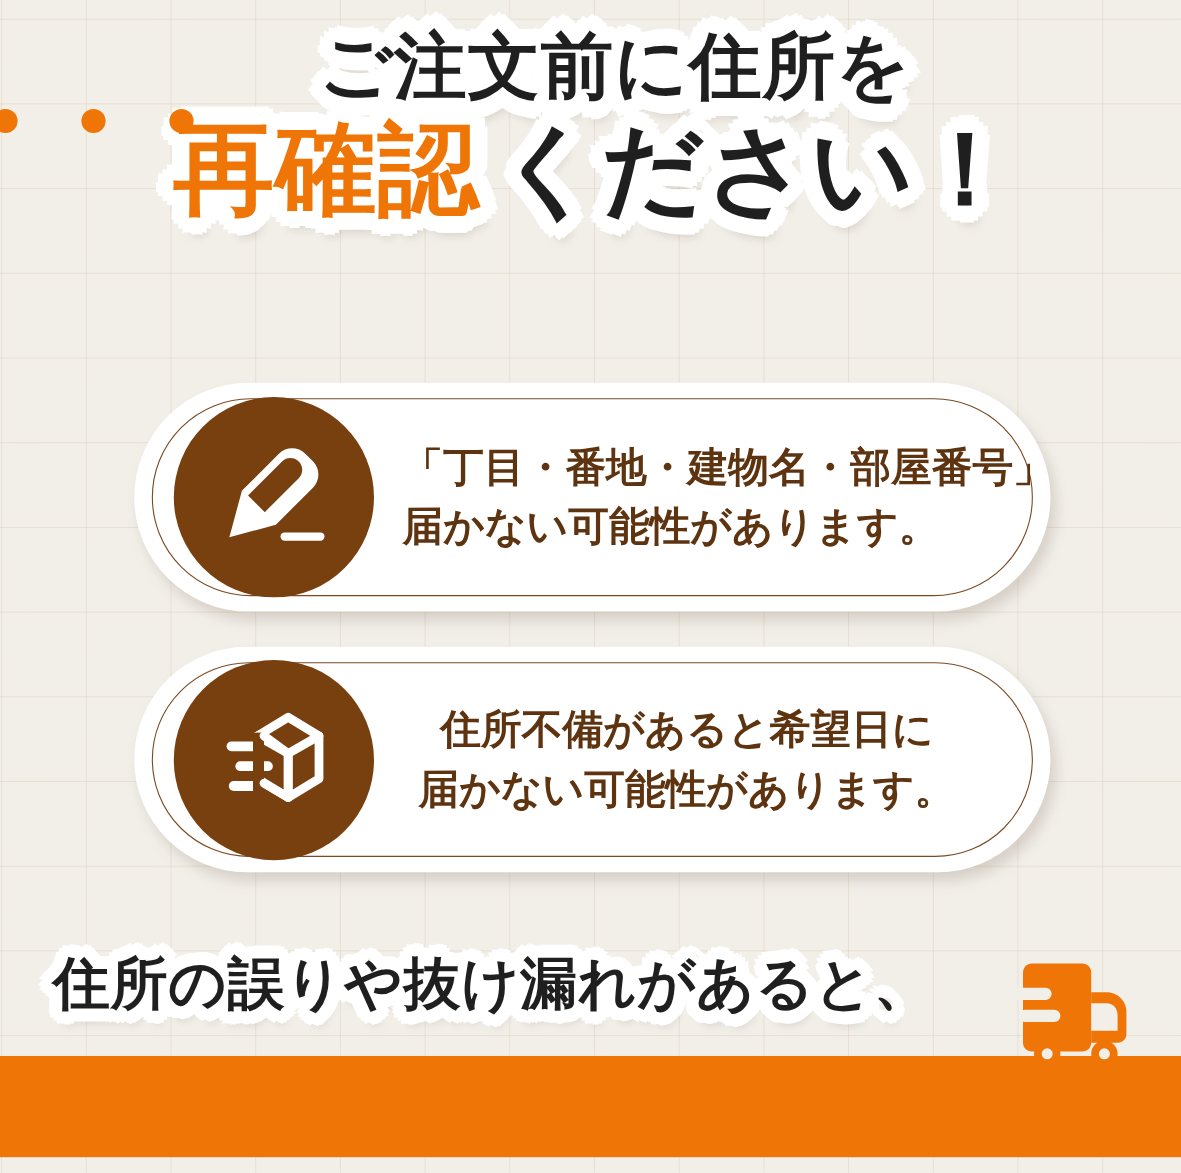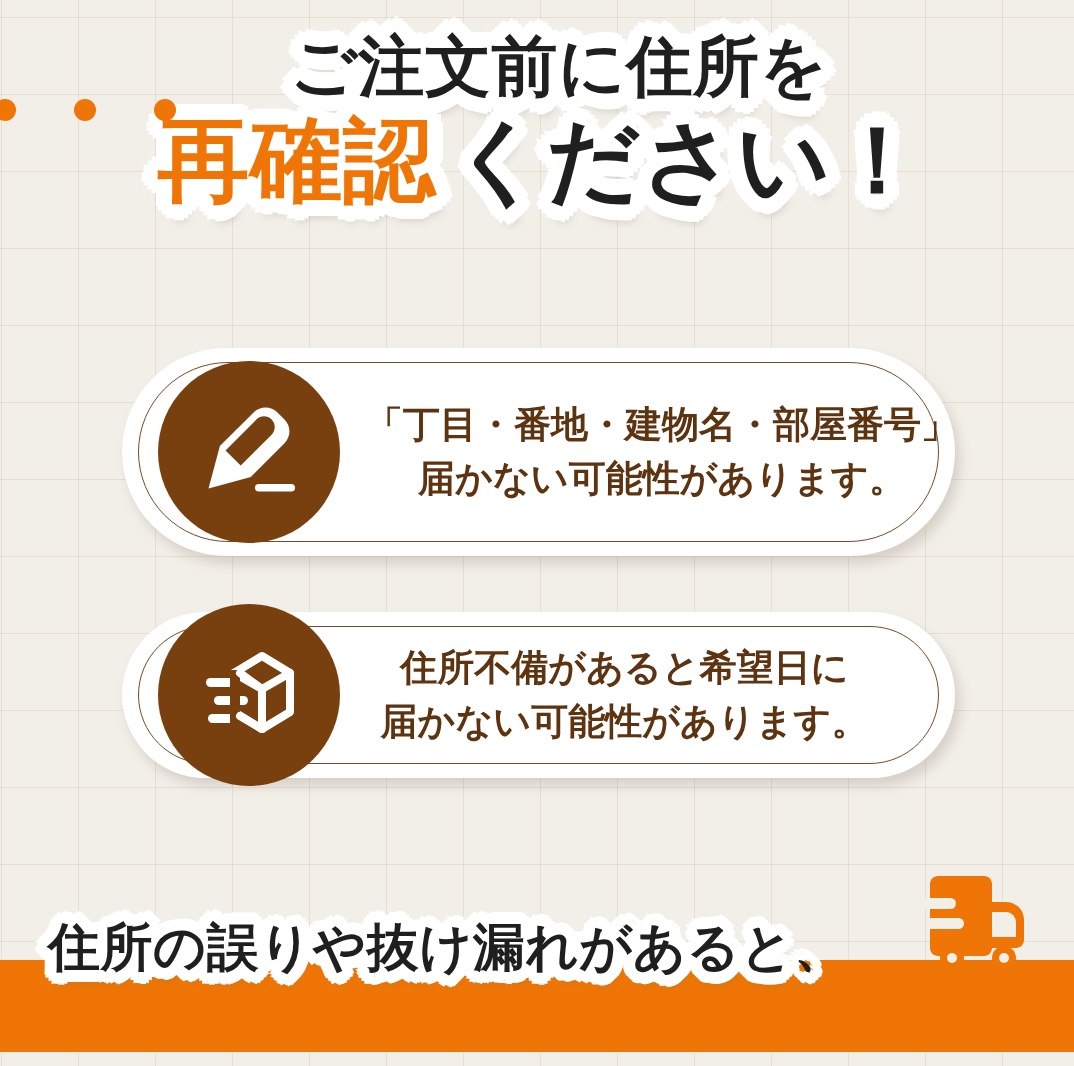--- a/index.html
+++ b/index.html
@@ -31,30 +31,30 @@
     line-height:1.04;
     -webkit-text-stroke:0;
     paint-order:stroke fill;
     text-shadow:
       -14px 0 0 #fff, 14px 0 0 #fff, 0 -14px 0 #fff, 0 14px 0 #fff,
       -10px -10px 0 #fff, 10px -10px 0 #fff, -10px 10px 0 #fff, 10px 10px 0 #fff,
       -14px -6px 0 #fff, 14px -6px 0 #fff, -14px 6px 0 #fff, 14px 6px 0 #fff,
       -6px -14px 0 #fff, 6px -14px 0 #fff, -6px 14px 0 #fff, 6px 14px 0 #fff,
       -16px 2px 0 #fff, 16px 2px 0 #fff, 2px -16px 0 #fff, 2px 16px 0 #fff,
       4px 16px 10px rgba(120,100,80,.33);
+    font-family: Liberation Mono, monospace;
   }
   .sticker.sm{
     text-shadow:
       -11px 0 0 #fff, 11px 0 0 #fff, 0 -11px 0 #fff, 0 11px 0 #fff,
       -8px -8px 0 #fff, 8px -8px 0 #fff, -8px 8px 0 #fff, 8px 8px 0 #fff,
       -11px -5px 0 #fff, 11px -5px 0 #fff, -11px 5px 0 #fff, 11px 5px 0 #fff,
       -5px -11px 0 #fff, 5px -11px 0 #fff, -5px 11px 0 #fff, 5px 11px 0 #fff,
       -12px 2px 0 #fff, 12px 2px 0 #fff, 2px -12px 0 #fff, 2px 12px 0 #fff,
       3px 12px 9px rgba(120,100,80,.30);
-    margin-top: 48px;
   }
 
   
   .headline{
     position:absolute; left:0; top:32px; width:1074px;
     text-align:center; z-index:6;
   }
   .hl-line1{
     display:inline-block;
     font-size:66px;
@@ -96,21 +96,21 @@
     display:flex; align-items:center;
   }
   .card-inner-border{
     position:absolute;
     left:16px; right:16px; top:14px; bottom:14px;
     border:1.5px solid #7a4a22;
     border-radius:108px;
     pointer-events:none;
   }
   #card-1{ top:348px; height:208px; }
-  #card-2{ top:612px; height:166px; }
+  #card-2{ top:588px; height:205px; }
 
   .card-icon{
     position:relative;
     flex:0 0 auto;
     margin-left:36px;
     width:182px; height:182px;
     border-radius:50%;
     background:#79400f;
     display:flex; align-items:center; justify-content:center;
     z-index:3;
@@ -120,21 +120,21 @@
   .card-text{
     position:relative;
     z-index:2;
     flex:1 1 auto;
     color:#5d3310;
     font-weight:700;
     font-size:37px;
     line-height:1.46;
     padding:0 26px 0 22px;
   }
-  #card-1 .card-text{ text-align:center; padding-left:26px; }
+  #card-1 .card-text{ text-align:left; padding-left:26px; }
   #card-2 .card-text{ text-align:center; padding-left:0; padding-right:46px; }
   .card-text .ln{ display:block; white-space:nowrap; }
 
   
   .band{
     position:absolute;
     left:0; top:960px; width:1074px; height:92px;
     background:#ef7606;
     z-index:1;
   }

